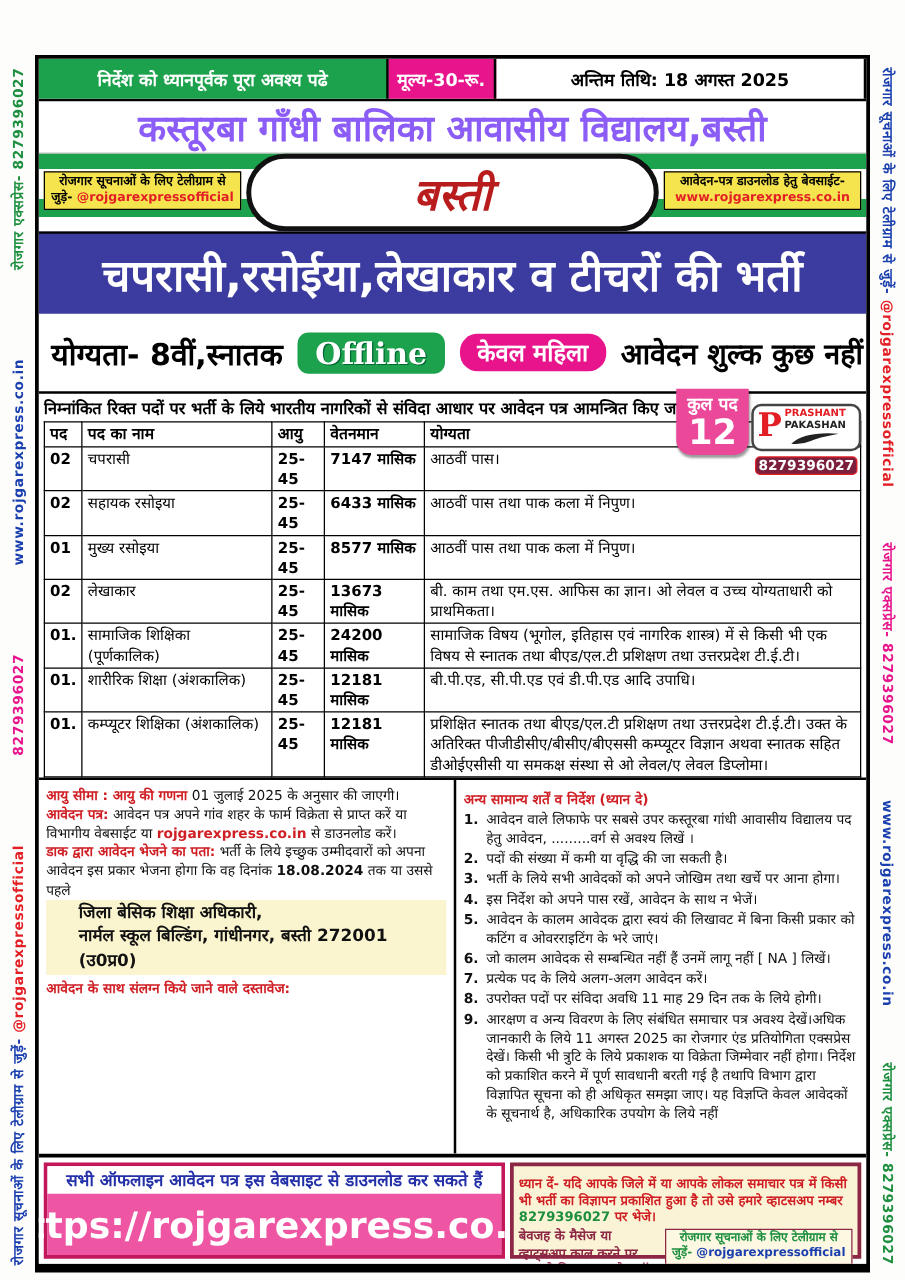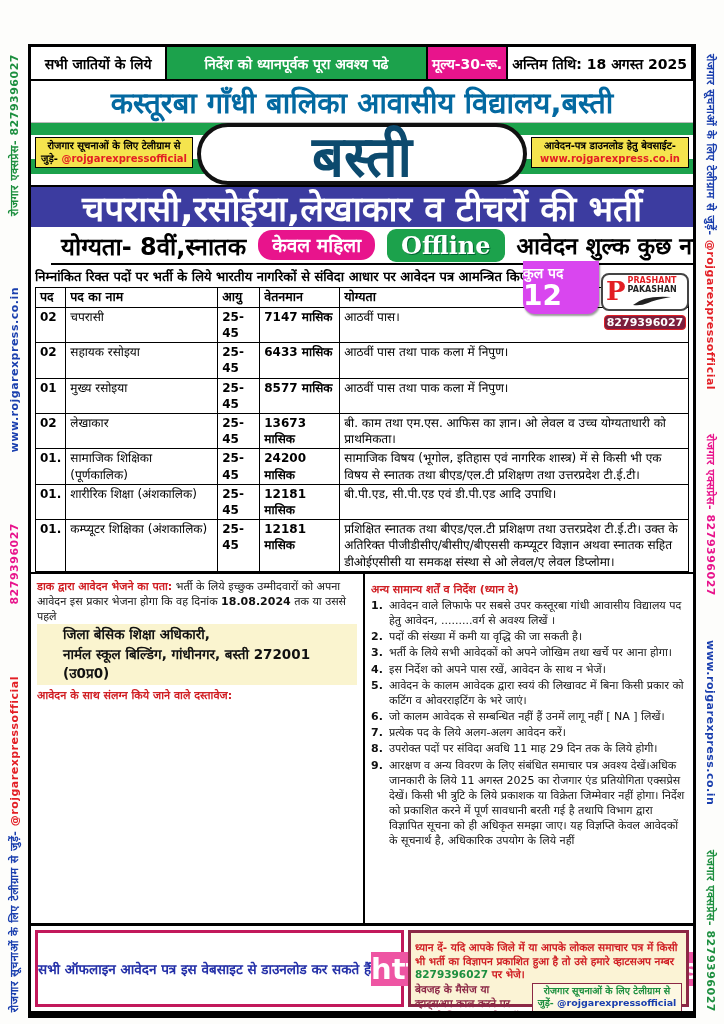--- a/index.html
+++ b/index.html
@@ -33,66 +33,66 @@
   .topbar { display:flex; height:34px; border-bottom:2px solid #000; flex:none; }
   .topbar .cell { display:flex; align-items:center; justify-content:center;
                   font-weight:bold; font-size:14px; border-right:2px solid #000;
                   padding:0 4px; white-space:nowrap; }
   .cell-castes { width:146px; color:#000; }
   .cell-note { width:280px; background:#1ca24c; color:#fff; }
   .cell-price { width:86px; background:#e8148c; color:#fff; font-size:13px; }
   .cell-date { flex:1; border-right:none; font-size:13.5px; }
 
   .school-title { flex:none; height:42px; display:flex; align-items:center; justify-content:center;
-                  color:#0369a1; font-weight:900; font-size:29px; letter-spacing:0;
+                  color:#8b5cf6; font-weight:900; font-size:29px; letter-spacing:0;
                   border-bottom:1px solid #bbb; white-space:nowrap; }
 
   .dept-title { flex:none; height:96px; display:flex; align-items:center; justify-content:center;
                 color:#000; font-weight:900; font-size:80px; line-height:1; letter-spacing:2px; }
 
   
   .basti-band { flex:none; position:relative; height:62px;
       background:linear-gradient(to bottom,#1ca24c 0 20%,#ffffff 20% 58%,#1ca24c 58% 82%,#ffffff 82% 100%); }
   .basti-oval { position:absolute; left:50%; top:50%; transform:translate(-50%,-50%);
       width:330px; height:62px; background:#fff; border:4px solid #111; border-radius:31px;
       display:flex; align-items:center; justify-content:center;
-      color:#0c4a6e; font-weight:900; font-size:56px; }
+      color:#b91c1c; font-weight:900; font-size:35px;font-style:italic; }
   .yellow-box { position:absolute; top:14px; width:158px; background:#f5e44e;
       border:1.5px solid #000; padding:2px 3px; font-size:10px; font-weight:bold;
       line-height:1.25; text-align:center; }
   .yellow-box.lft { left:4px; }
   .yellow-box.rgt { right:4px; }
 
   
-  .blue-band { flex:none; height:42px; background:#3c3ca0; color:#fff; display:flex;
+  .blue-band { flex:none; height:66px; background:#3c3ca0; color:#fff; display:flex;
       align-items:center; justify-content:center; font-weight:900; font-size:35px;
       white-space:nowrap; border-top:2px solid #000; }
 
   
-  .elig-row { flex:none; height:38px; display:flex; align-items:center; gap:12px;
-      padding:0 10px; border-bottom:2px solid #000;margin-left:20px; }
+  .elig-row { flex:none; height:64px; display:flex; align-items:center; gap:12px;
+      padding:0 10px; border-bottom:2px solid #000; }
   .elig-text { font-weight:900; font-size:24px; white-space:nowrap; }
   .pill { border-radius:14px; padding:2px 14px; color:#fff; font-weight:900; white-space:nowrap; }
   .pill-female { background:#e8148c; font-size:19px; }
   .pill-offline { background:#1ca24c; font-size:24px; border-radius:9px;
       font-family:"DejaVu Serif", serif; text-shadow:1px 1px 0 #063; }
   .fee-text { font-weight:900; font-size:23px; white-space:nowrap; }
 
   
   .table-wrap { flex:none; position:relative; padding:2px 4px 0 4px; }
   .intro-line { font-size:13px; font-weight:bold; width:520px; white-space:nowrap; overflow:hidden; }
   table.vac { width:100%; border-collapse:collapse; margin-top:2px; }
   table.vac th, table.vac td { border:1.5px solid #000; font-size:12px; padding:1px 4px;
       text-align:left; vertical-align:top; line-height:1.35; }
   table.vac th { font-size:12.5px; font-weight:bold; }
   .col-no { width:28px; } .col-name { width:152px; } .col-age { width:42px; } .col-pay { width:80px; }
   td.num { font-weight:bold; }
 
-  .total-badge { position:absolute; top:-4px; right:94px; width:76px; background:#d946ef;
-      color:#fff; border-radius:0 0 12px 12px; padding:2px 0 4px 0;
+  .total-badge { position:absolute; top:-4px; right:94px; width:58px; background:#ec4899;
+      color:#fff; text-align:center; border-radius:0 0 12px 12px; padding:2px 0 4px 0;
       box-shadow:1px 2px 2px rgba(0,0,0,.4); z-index:5; }
   .total-badge .lbl { font-size:14px; font-weight:900; display:block; }
   .total-badge .num { font-size:28px; font-weight:900; display:block; line-height:1; }
 
   .pub-logo { position:absolute; top:8px; right:4px; width:88px; z-index:5; text-align:center; }
   .pub-card { background:#fff; border:2px solid #444; border-radius:8px; padding:2px 3px;
       display:flex; align-items:center; gap:2px; }
   .pub-p { color:#e31e24; font-weight:900; font-size:26px; line-height:.9;
       font-family:"DejaVu Serif", serif; }
   .pub-names { text-align:left; }
@@ -113,21 +113,21 @@
   .sec-head { color:#d01f24; font-weight:900; margin-top:3px; }
   .numlist { margin-top:1px; }
   .numlist .li { display:flex; }
   .numlist .n { width:18px; flex:none; font-weight:bold; }
   .numlist .t { flex:1; }
   .mcol-right .li { margin-bottom:1px; }
 
   
   .bottom-row { flex:none; height:88px; display:flex; border-top:3px solid #000;
       padding:4px; gap:4px; background:#fff; }
-  .dl-box { width:369px; flex:none; border:3.5px solid #c2185b; display:flex; flex-direction:row;align-items:center; }
+  .dl-box { width:369px; flex:none; border:3.5px solid #c2185b; display:flex; flex-direction:column; }
   .dl-line1 { flex:none; background:#fff; color:#2430a8; font-weight:900; font-size:13.5px;
       text-align:center; padding:2px 0; white-space:nowrap; }
   .dl-line2 { flex:1; background:#ee55a3; color:#fff; font-weight:900; font-size:29px;
       display:flex; align-items:center; justify-content:center; white-space:nowrap; }
   .warn-box { flex:1; background:#fbf3d5; border:3px solid #8c2846; padding:8px 4px;
       font-size:10.5px; font-weight:bold; line-height:1.3; color:#d01f24; }
   .warn-num { color:#1d8f3f; }
   .warn-flex { display:flex; gap:3px; align-items:flex-start; margin-top:1px; }
   .warn-left { flex:1; color:#8c2846; }
   .tg-box { flex:none; width:150px; border:1.5px solid #8c2846; background:#fdf8e2;
@@ -150,21 +150,20 @@
   <div class="side side-right" data-interactable="false">
     <span class="vtext" data-interactable="false"><span class="c-blue" data-interactable="false">रोजगार सूचनाओं के लिए टेलीग्राम से जुड़ें- </span><span class="c-red" data-interactable="false">@rojgarexpressofficial</span></span>
     <span class="vtext c-pink" data-interactable="false">रोजगार एक्सप्रेस- 8279396027</span>
     <span class="vtext c-blue" data-interactable="false">www.rojgarexpress.co.in</span>
     <span class="vtext c-green" data-interactable="false">रोजगार एक्सप्रेस- 8279396027</span>
   </div>
 
   <div class="poster" data-interactable="false">
 
     <div class="topbar" data-interactable="false">
-      <div class="cell cell-castes" data-interactable="false">सभी जातियों के लिये</div>
       <div class="cell cell-note" data-interactable="false">निर्देश को ध्यानपूर्वक पूरा अवश्य पढे</div>
       <div class="cell cell-price" data-interactable="false">मूल्य-30-रू.</div>
       <div class="cell cell-date" data-interactable="false">अन्तिम तिथि: 18 अगस्त 2025</div>
     </div>
 
     <div class="school-title" data-interactable="false">कस्तूरबा गाँधी बालिका आवासीय विद्यालय,बस्ती</div>
 
 
     <div class="basti-band" data-interactable="false">
       <div class="yellow-box lft" data-interactable="false">
@@ -175,22 +174,22 @@
       <div class="yellow-box rgt" data-interactable="false">
         <span data-interactable="false">आवेदन-पत्र डाउनलोड हेतु बेवसाईट-</span><br>
         <span class="c-red" data-interactable="true">www.rojgarexpress.co.in</span>
       </div>
     </div>
 
     <div class="blue-band" data-interactable="false">चपरासी,रसोईया,लेखाकार व टीचरों की भर्ती</div>
 
     <div class="elig-row" data-interactable="false">
       <span class="elig-text" data-interactable="false">योग्यता- 8वीं,स्नातक</span>
+      <span class="pill pill-offline" data-interactable="false">Offline</span>
       <span class="pill pill-female" data-interactable="false">केवल महिला</span>
-      <span class="pill pill-offline" data-interactable="false">Offline</span>
       <span class="fee-text" data-interactable="false">आवेदन शुल्क कुछ नहीं</span>
     </div>
 
     <div class="table-wrap" data-interactable="false">
       <div class="intro-line" data-interactable="false">निम्नांकित रिक्त पदों पर भर्ती के लिये भारतीय नागरिकों से संविदा आधार पर आवेदन पत्र आमन्त्रित किए जाते हैं</div>
 
       <div class="total-badge" data-interactable="false">
         <span class="lbl" data-interactable="false">कुल पद</span>
         <span class="num" data-interactable="false">12</span>
       </div>
@@ -270,20 +269,26 @@
               <td data-interactable="false">प्रशिक्षित स्नातक तथा बीएड/एल.टी प्रशिक्षण तथा उत्तरप्रदेश टी.ई.टी। उक्त के अतिरिक्त पीजीडीसीए/बीसीए/बीएससी कम्प्यूटर विज्ञान अथवा स्नातक सहित डीओईएसीसी या समकक्ष संस्था से ओ लेवल/ए लेवल डिप्लोमा।</td>
           </tr>
         </tbody>
       </table>
     </div>
 
     <div class="middle" data-interactable="false">
 
       <div class="mcol mcol-left" data-interactable="false">
         <div data-interactable="false">
+          <span class="lbl-red" data-interactable="false">आयु सीमा : आयु की गणना</span><span data-interactable="false"> 01 जुलाई 2025 के अनुसार की जाएगी।</span>
+        </div>
+        <div data-interactable="false">
+          <span class="lbl-red" data-interactable="false">आवेदन पत्र:</span><span data-interactable="false"> आवेदन पत्र अपने गांव शहर के फार्म विक्रेता से प्राप्त करें या विभागीय वेबसाईट या </span><span class="lbl-red" data-interactable="true">rojgarexpress.co.in</span><span data-interactable="false"> से डाउनलोड करें।</span>
+        </div>
+        <div data-interactable="false">
           <span class="lbl-red" data-interactable="false">डाक द्वारा आवेदन भेजने का पता:</span><span data-interactable="false"> भर्ती के लिये इच्छुक उम्मीदवारों को अपना आवेदन इस प्रकार भेजना होगा कि वह दिनांक </span><span class="bold" data-interactable="false">18.08.2024</span><span data-interactable="false"> तक या उससे पहले</span>
         </div>
         <div class="addr" data-interactable="false">
           <span data-interactable="false">जिला बेसिक शिक्षा अधिकारी,</span><br>
           <span data-interactable="false">नार्मल स्कूल बिल्डिंग, गांधीनगर, बस्ती 272001 (उ0प्र0)</span>
         </div>
         <div class="sec-head" data-interactable="false">आवेदन के साथ संलग्न किये जाने वाले दस्तावेज:</div>
 
       </div>
 

